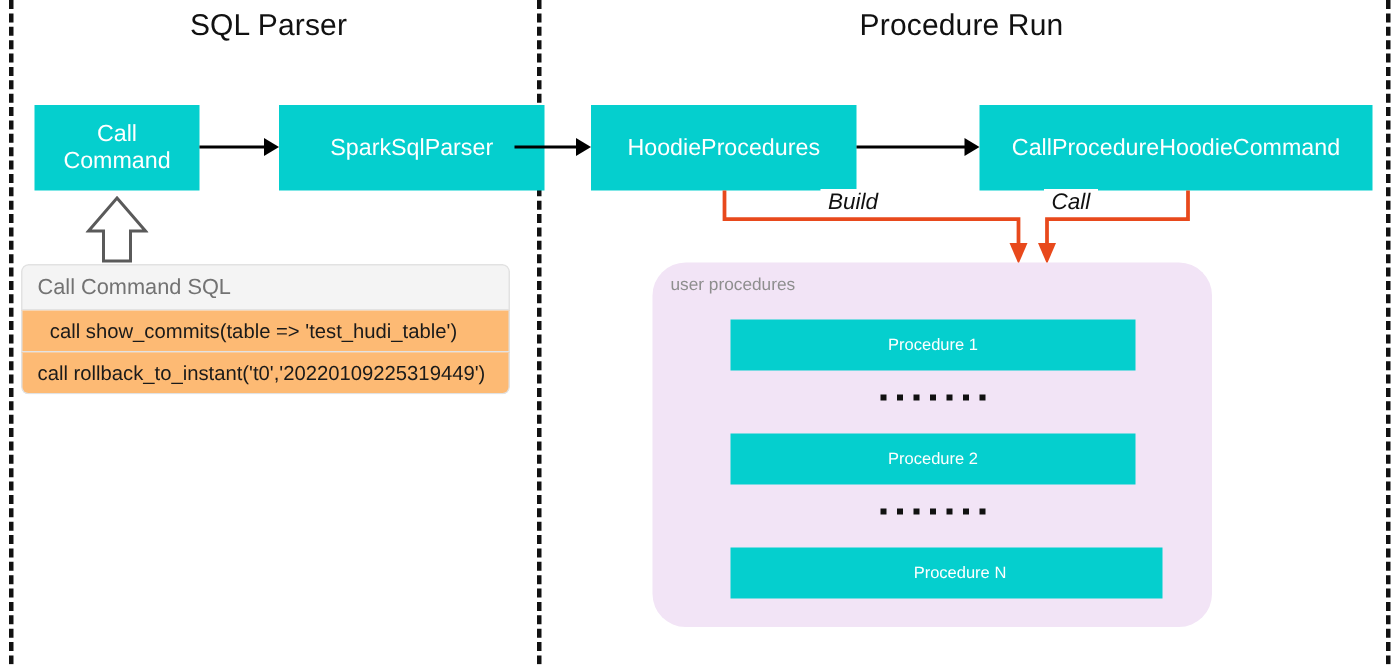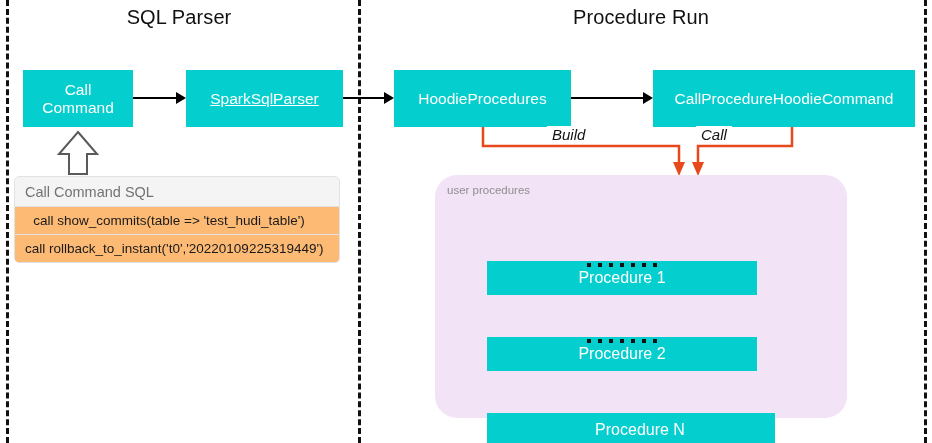--- a/index.html
+++ b/index.html
@@ -50,21 +50,21 @@
     display: flex;
     align-items: center;
     justify-content: center;
     text-align: center;
     font-size: 15.5px;
     line-height: 1.12;
     box-sizing: border-box;
     padding: 0 4px;
   }
   .box-callcommand { left: 23px;  top: 70px; width: 110px; height: 57px; }
-  .box-sparksql    { left: 186px; top: 70px; width: 157px; height: 57px; text-decoration: underline; }
+  .box-sparksql    { left: 186px; top: 70px; width: 177px; height: 57px; }
   .box-hoodieproc  { left: 394px; top: 70px; width: 177px; height: 57px; }
   .box-callproccmd { left: 653px; top: 70px; width: 262px; height: 57px; }
 
   
   .flow-arrow { position: absolute; height: 12px; }
   .flow-arrow .shaft {
     position: absolute;
     left: 0;
     top: 5px;
     height: 2px;
@@ -135,44 +135,43 @@
     font-style: italic;
   }
   .lbl-build { left: 547px; top: 126px; }
   .lbl-call  { left: 696px; top: 126px; }
 
   
   .proc-panel {
     position: absolute;
     left: 435px;
     top: 175px;
-    width: 412px;
+    width: 373px;
     height: 243px;
     background: #F2E4F6;
     border-radius: 22px;
   }
   .proc-panel-label {
     position: absolute;
     left: 12px;
     top: 9px;
     font-size: 11.5px;
     color: #8E8E8E;
   }
   .proc-box {
     position: absolute;
     left: 52px;
     width: 270px;
     height: 34px;
     background: #05CFCE;
     color: #ffffff;
-    font-size: 16px;
+    font-size: 11px;
     display: flex;
     align-items: center;
     justify-content: center;
-    margin-top: 48px;
   }
   .pb1 { top: 38px;  }
   .pb2 { top: 114px; text-align: center; }
   .pb3 { top: 190px; padding-left: 18px; }
 
   .dots {
     position: absolute;
     left: 52px;
     width: 270px;
     height: 12px;

